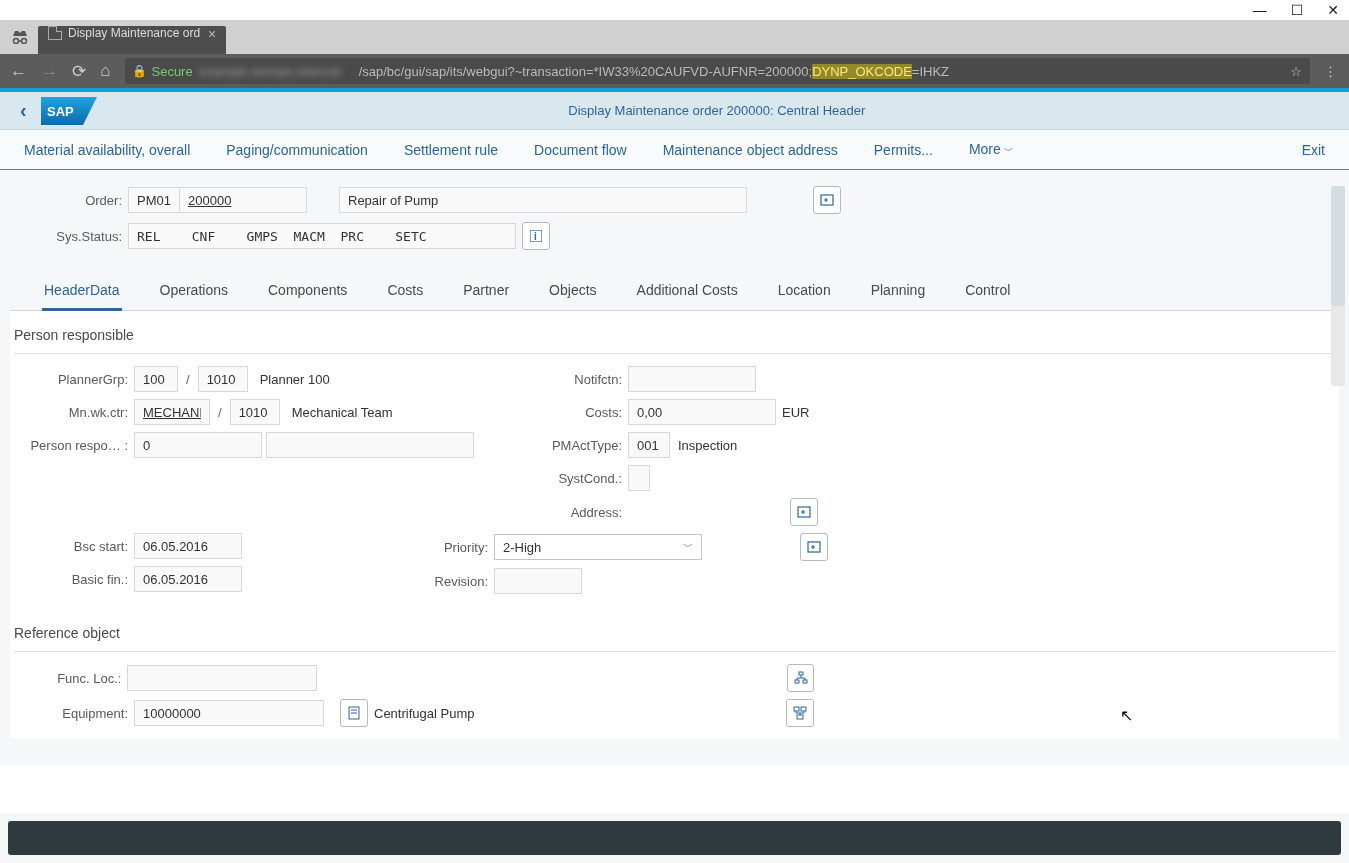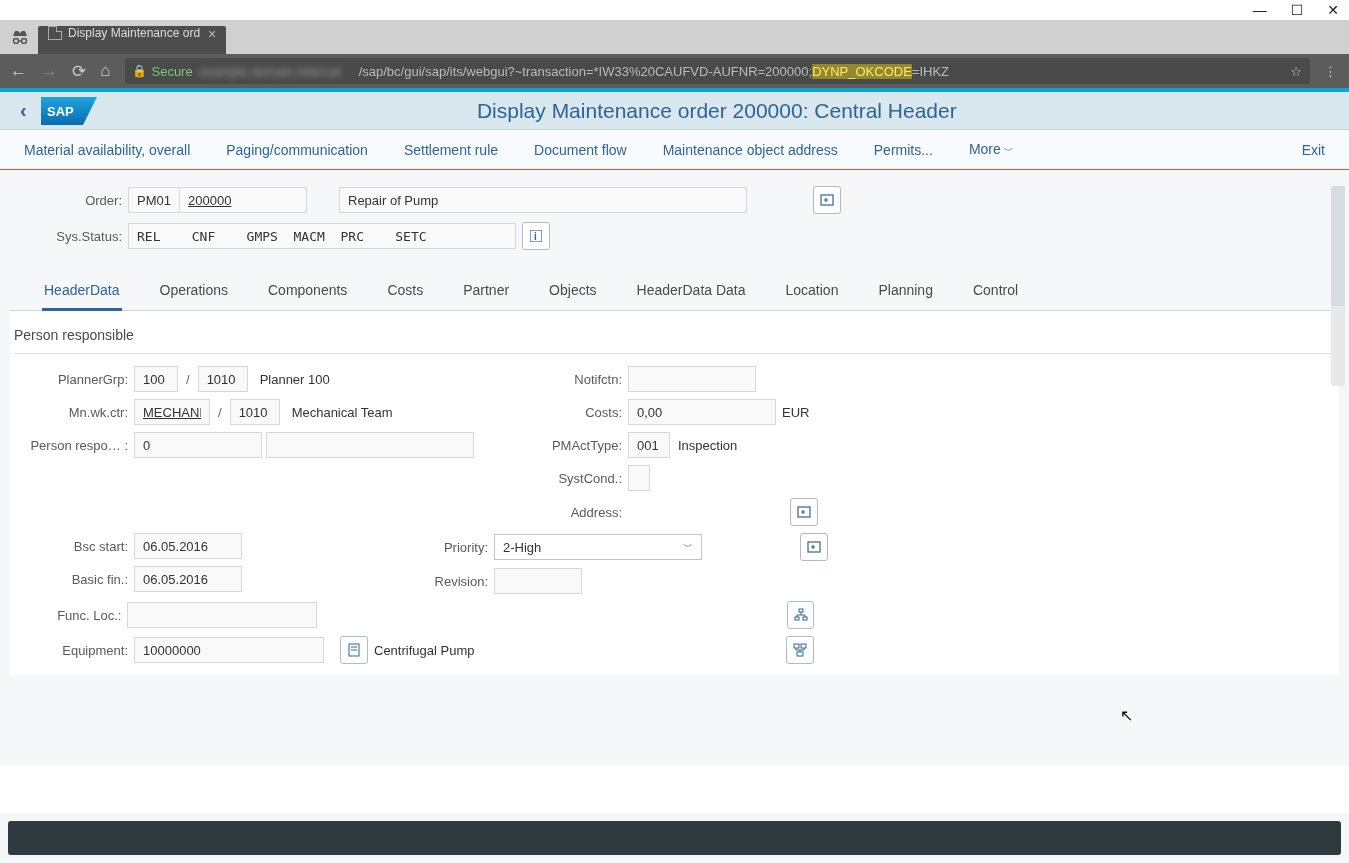--- a/index.html
+++ b/index.html
@@ -26,21 +26,21 @@
 .url-box .hl { background: rgba(255,230,0,0.4); color:#ffe96b; }
 .url-box .star { margin-left:auto; color:#ccc; }
 .url-bar .kebab { color:#ccc; letter-spacing:2px; }
 
 
 .blue-strip { height:4px; background:#09a3d6; }
 .shell-hdr { background:#d9e7ee; height:38px; display:flex; align-items:center; padding:0 12px; border-bottom:1px solid #c7d6de; }
 .back-btn { color:#2f6497; font-size:20px; font-weight:bold; padding:4px 8px; cursor:pointer; }
 .sap-logo { margin-left:6px; }
 .sap-logo svg { display:block; }
-.page-title { flex:1; text-align:center; color:#2f6497; font-size:21px; }
+.page-title { flex:1; text-align:center; color:#2f6497; font-size:13px; }
 
 .toolbar { background:#f7fbfd; height:40px; display:flex; align-items:center; padding:0 24px; gap:36px; border-bottom:1px solid #ef4444; }
 .toolbar a { color:#2f6497; font-size:14px; text-decoration:none; cursor:pointer; }
 .toolbar .chev { font-size:10px; margin-left:3px; }
 .toolbar .spacer { flex:1; }
 
 
 .content { background:#f5f7f8; padding: 16px 10px 10px 10px; position:relative; height: 595px; overflow:hidden; }
 .scroll-track { position:absolute; right:4px; top:16px; width:14px; height:200px; background:#e8e8e8; border-radius:3px; }
 .scroll-thumb { position:absolute; top:0; width:100%; height:120px; background:#d5dde1; border-radius:3px; }
@@ -179,21 +179,21 @@
     </div>
   </div>
 
   <div class="tabs">
     <div class="tab-i active">HeaderData</div>
     <div class="tab-i">Operations</div>
     <div class="tab-i">Components</div>
     <div class="tab-i">Costs</div>
     <div class="tab-i">Partner</div>
     <div class="tab-i">Objects</div>
-    <div class="tab-i">HeaderData Data</div>
+    <div class="tab-i">Additional Costs</div>
     <div class="tab-i">Location</div>
     <div class="tab-i">Planning</div>
     <div class="tab-i">Control</div>
   </div>
 
   <div class="panel">
 
     <div class="section-title">Person responsible</div>
     <div class="section-body">
       <div class="col col1">
@@ -273,20 +273,21 @@
               </svg>
           </span>
         </div>
         <div class="frm">
           <span class="lbl" style="width:60px">Revision:</span>
           <input class="inp ro" style="width: 88px;" value="">
         </div>
       </div>
     </div>
 
+    <div class="section-title" style="margin-top:18px">Reference object</div>
     <div class="section-body">
       <div class="col" style="width:800px">
         <div class="frm">
           <span class="lbl">Func. Loc.:</span>
           <input class="inp ro" style="width: 190px;" value="">
           <span style="margin-left:470px" class="icon-btn">
             <svg width="14" height="14" viewBox="0 0 14 14">
                 <rect x="5" y="1" width="4" height="3" fill="none" stroke="#2f6497"></rect>
                 <rect x="1" y="9" width="4" height="3" fill="none" stroke="#2f6497"></rect>
                 <rect x="9" y="9" width="4" height="3" fill="none" stroke="#2f6497"></rect>

